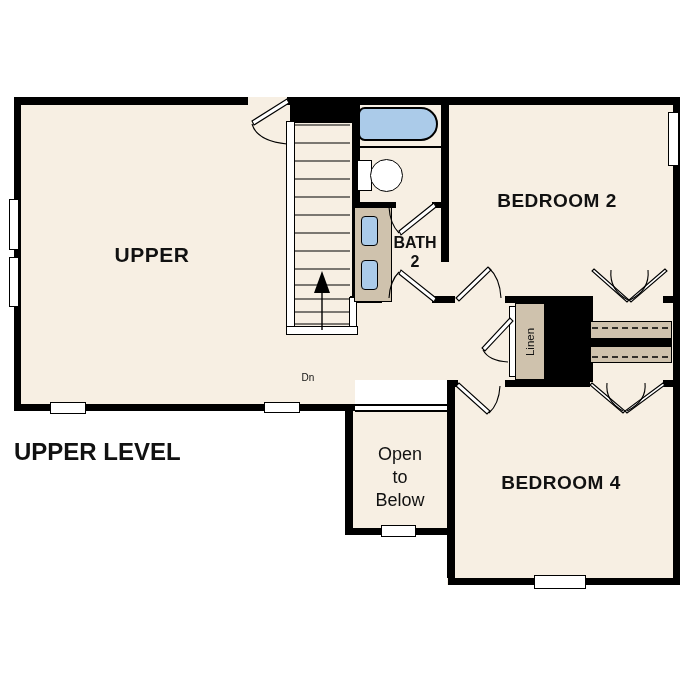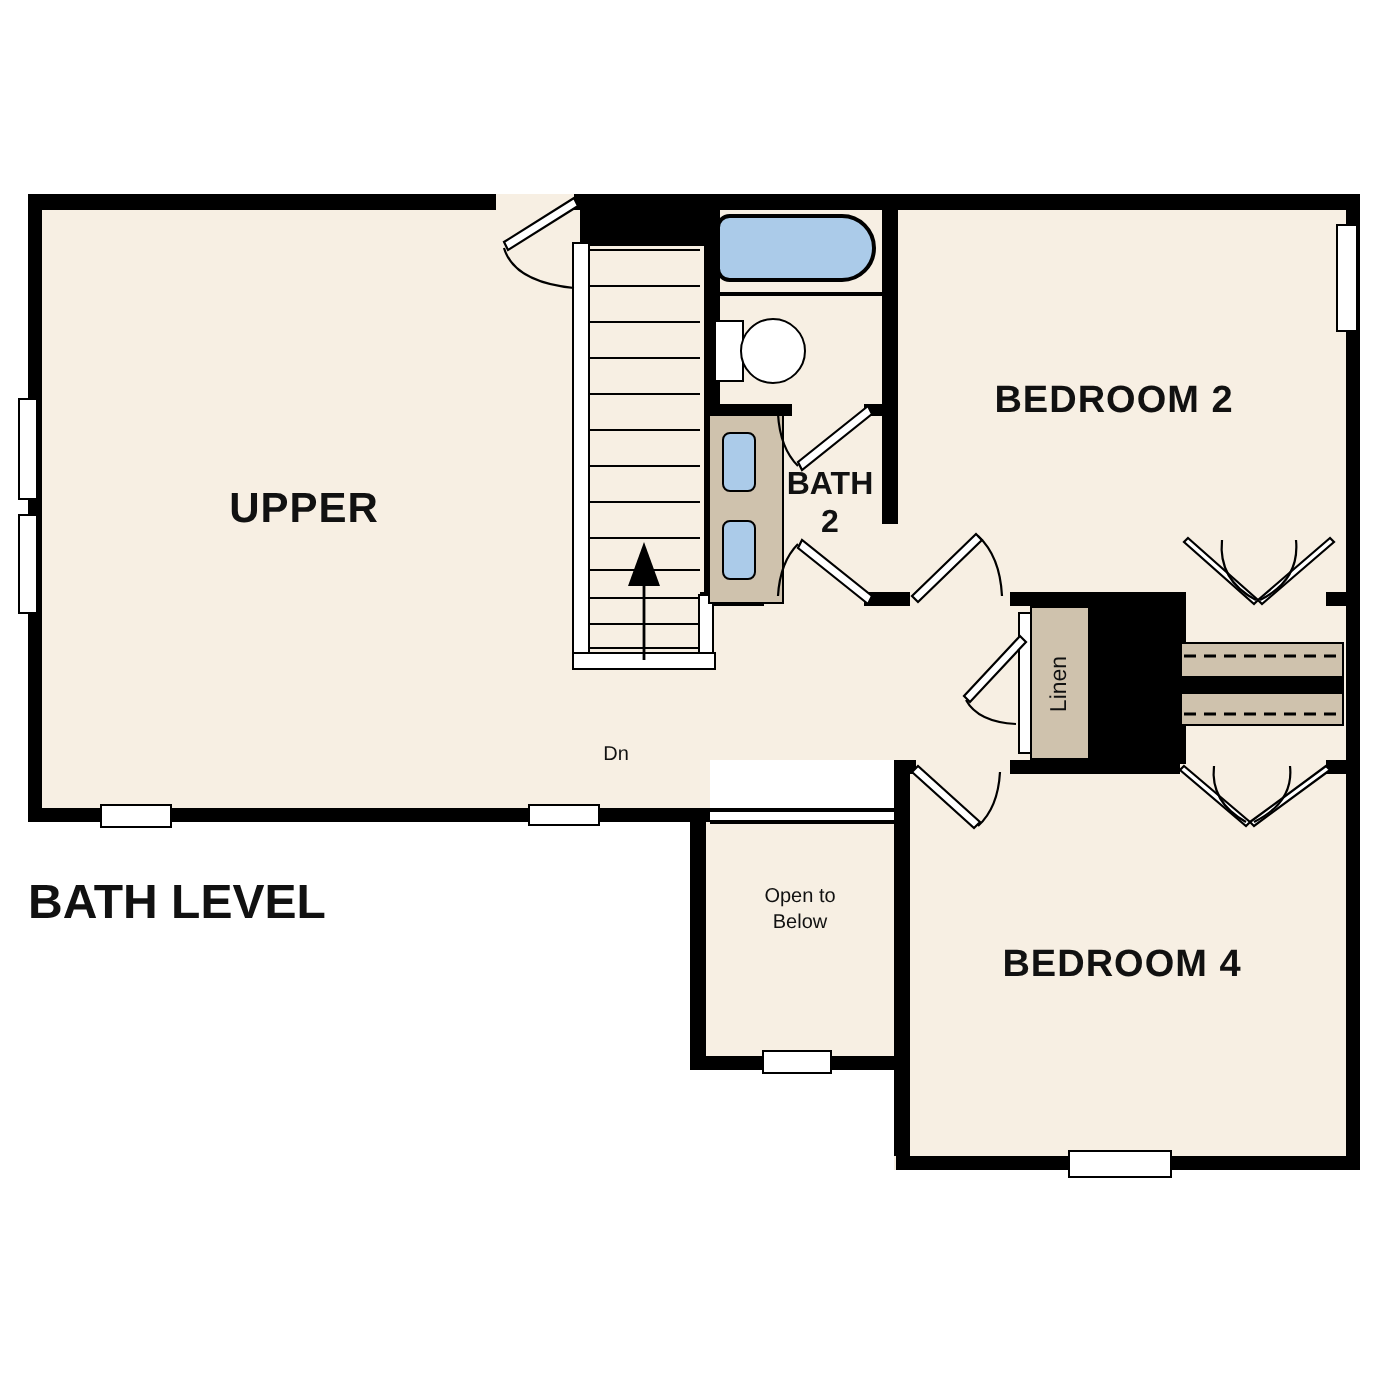--- a/index.html
+++ b/index.html
@@ -24,21 +24,21 @@
   .leaf{fill:#fff;stroke:#000;stroke-width:1.1;}
   .arc{fill:none;stroke:#000;stroke-width:1.1;}
   .tread{stroke:#000;stroke-width:1.1;}
   .dash{stroke:#000;stroke-width:1.4;stroke-dasharray:6 4;}
   .label{position:absolute;z-index:6;text-align:center;color:var(--text);}
   .room{font-weight:bold;letter-spacing:.5px;}
   #loft-label{left:92px;top:243px;width:120px;font-size:21px;}
   #bedroom2-label{left:477px;top:190px;width:160px;font-size:19px;}
   #bedroom3-label{left:481px;top:472px;width:160px;font-size:19px;}
   #bath-label{left:383px;top:233px;width:64px;font-size:16px;font-weight:bold;line-height:1.2;}
-  #otb-label{left:368px;top:443px;width:64px;font-size:10px;line-height:1.28;}
+  #otb-label{left:368px;top:443px;width:64px;font-size:18px;line-height:1.28;}
   #dn-label{left:292px;top:331px;width:32px;font-size:10px;margin-top:41px;}
   #upper-level-label{left:14px;top:438px;width:300px;text-align:left;font-size:24px;font-weight:bold;}
   #linen-box{left:515px;top:303px;width:30px;height:77px;display:flex;align-items:center;justify-content:center;z-index:3;}
   #linen-box span{display:block;transform:rotate(-90deg);white-space:nowrap;font-size:11.5px;}
   .rail{background:#fff;border-top:2px solid #000;border-bottom:2px solid #000;}
 </style>
 </head>
 <body>
 
 <div id="canvas">
@@ -167,15 +167,15 @@
 
   <div class="label room" id="loft-label">UPPER</div>
   <div class="label room" id="bedroom2-label">BEDROOM 2</div>
   <div class="label room" id="bedroom3-label">BEDROOM 4</div>
   <div class="label" id="bath-label">
     <div>BATH</div>
     <div>2</div>
   </div>
   <div class="label" id="otb-label">Open to Below</div>
   <div class="label" id="dn-label">Dn</div>
-  <div class="label" id="upper-level-label">BATH LEVEL</div>
+  <div class="label" id="upper-level-label">UPPER LEVEL</div>
 
 </div>
 
 </body></html>

